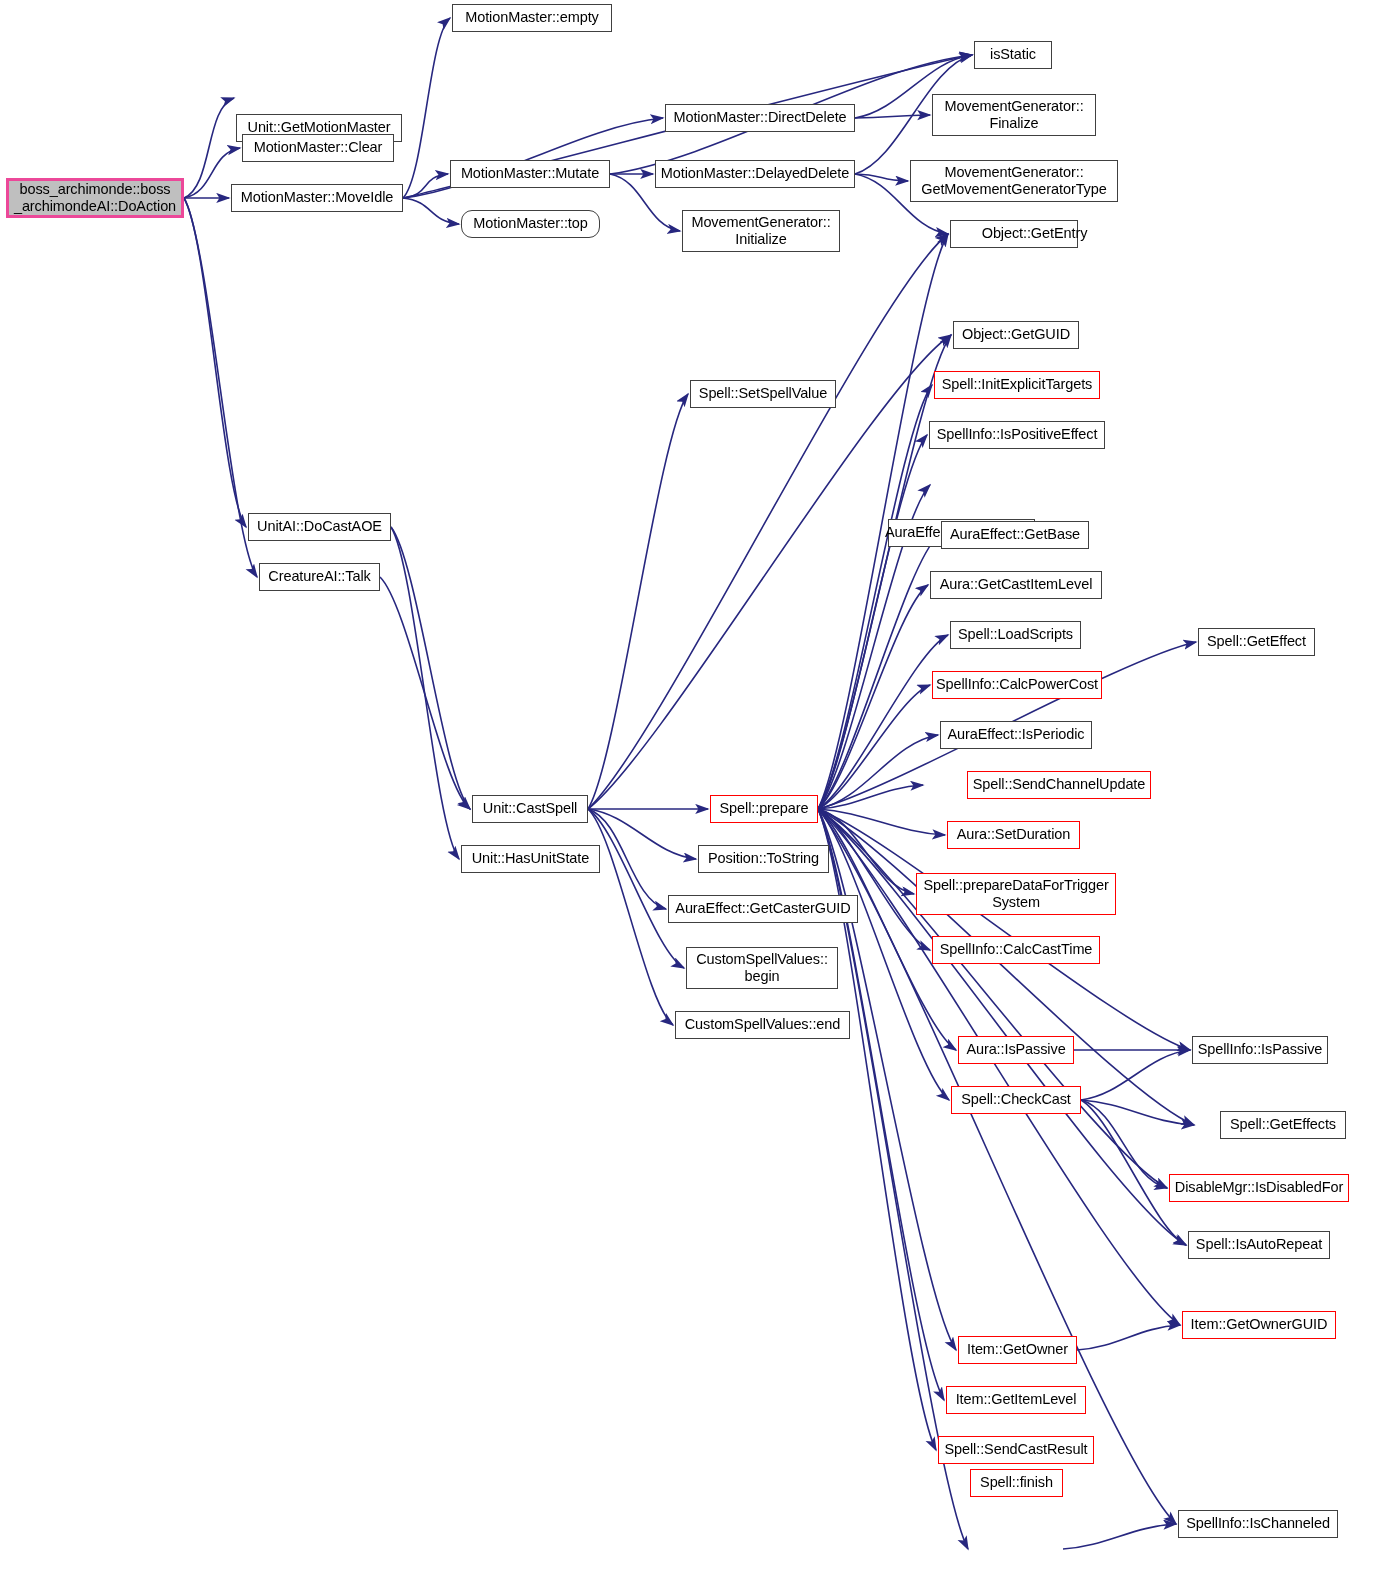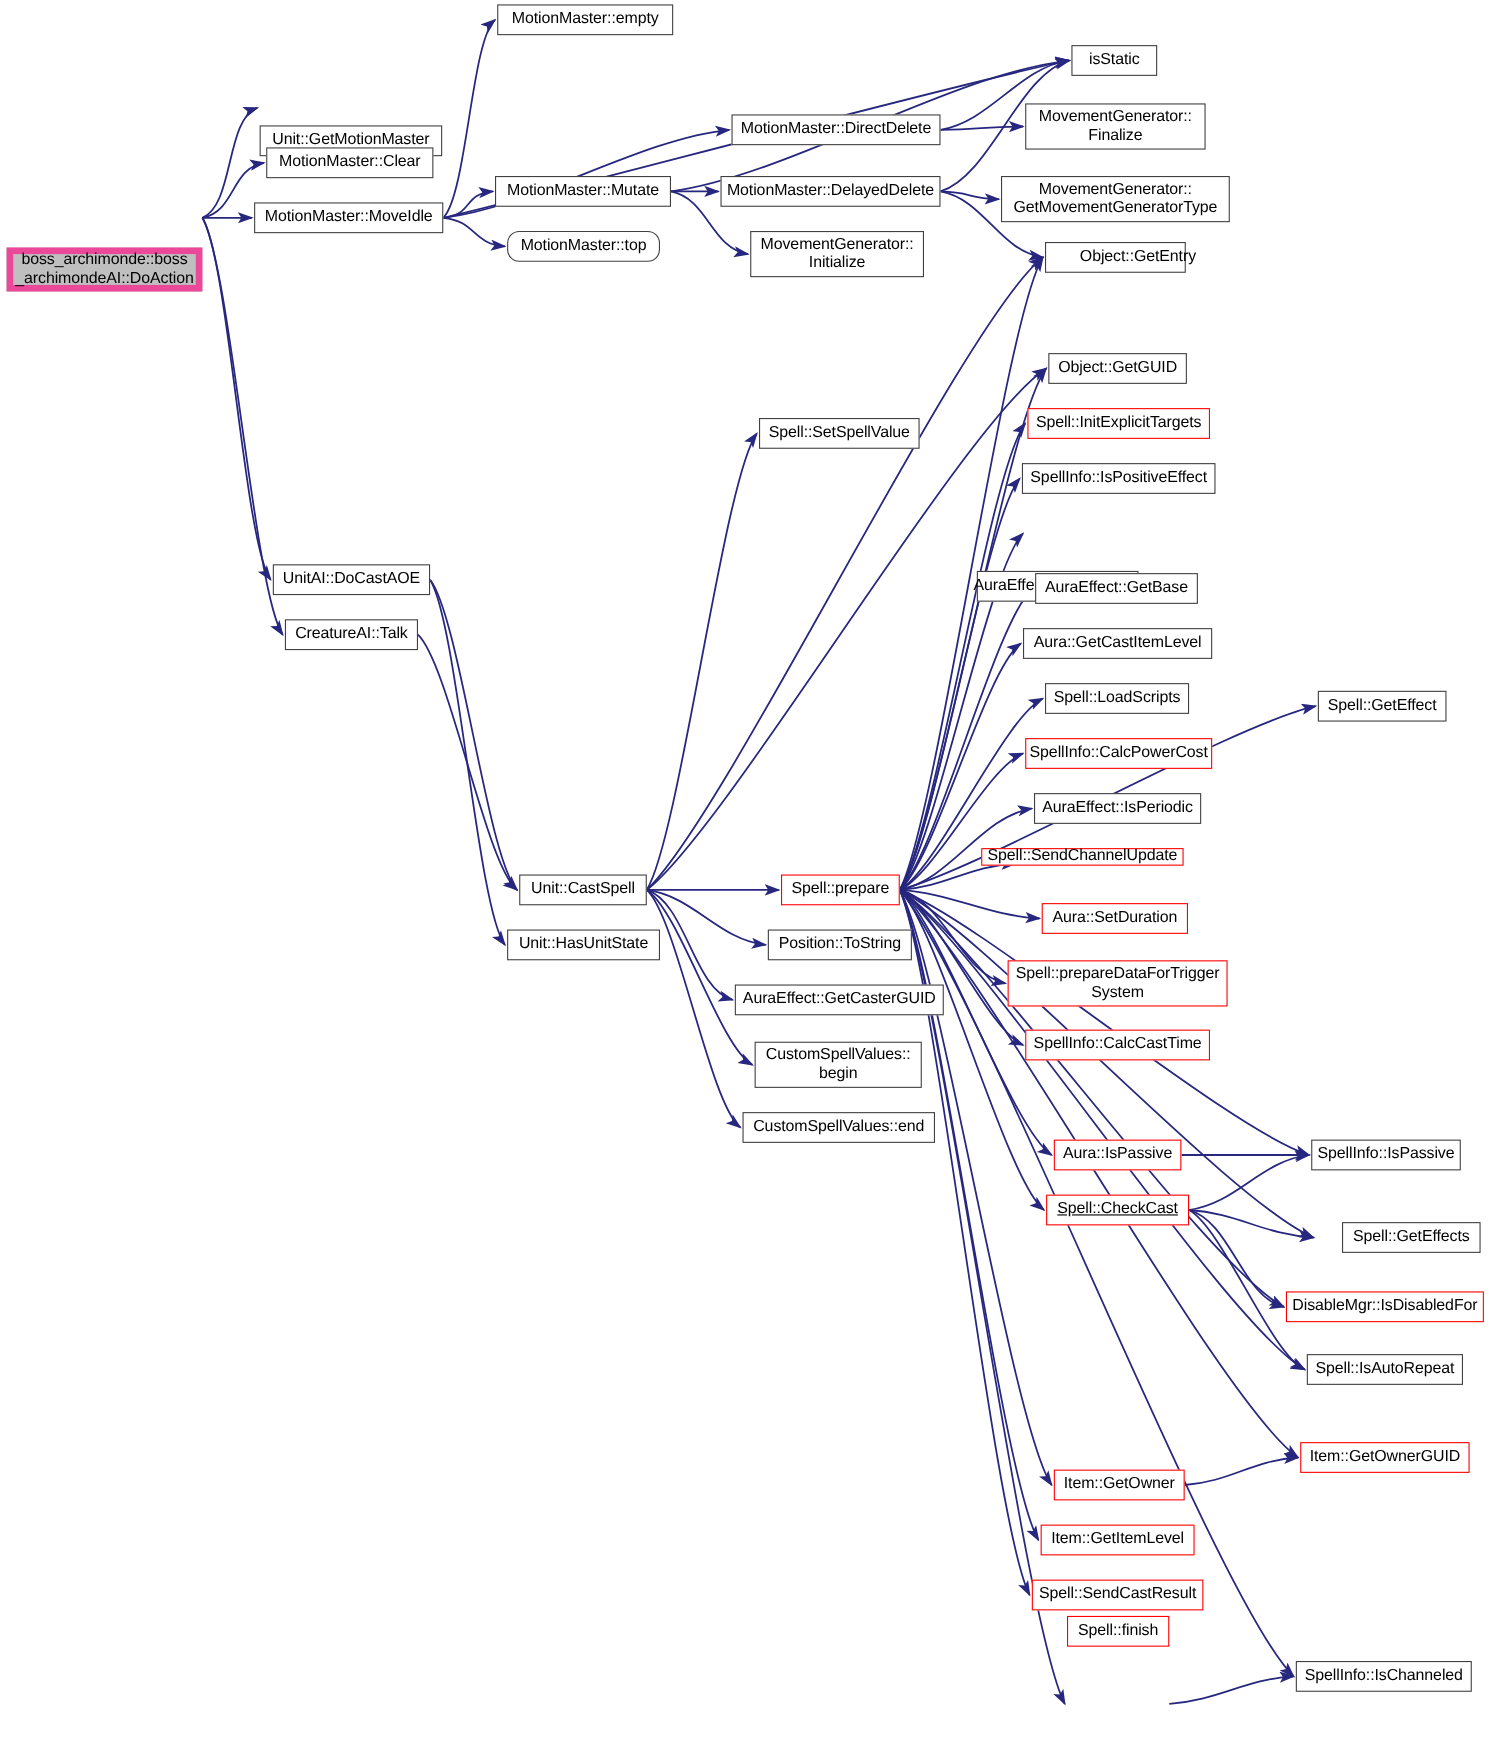--- a/index.html
+++ b/index.html
@@ -15,21 +15,21 @@
     text-align:center;
     font-size:14.5px;
     line-height:1.18;
     color:#000000;
     background:#ffffff;
     border:1px solid #404040;
     white-space:pre-line;
     letter-spacing:-0.1px;
   }
   .node.red{border:1px solid #ff0000;}
-  .node.root{background:#bfbfbf;border:6px solid #ec4899;margin-top:47px;}
+  .node.root{background:#bfbfbf;border:3px solid #ec4899;}
 </style>
 </head>
 <body>
 
 <div id="canvas">
   <svg id="edges" viewBox="0 0 1373 1591">
     <defs>
       <marker id="ah" markerWidth="9" markerHeight="9" refX="8" refY="3.2" orient="auto" markerUnits="strokeWidth">
         <path d="M0,0 L9,3.2 L0,6.4 L2,3.2 z" fill="#27277f"></path>
       </marker>
@@ -121,40 +121,40 @@
       <div class="node" style="left: 950px; top: 220px; width: 128px; height: 28px; padding-left: 41px;">Object::GetEntry</div>
       <div class="node" style="left: 953px; top: 321px; width: 126px; height: 28px;">Object::GetGUID</div>
       <div class="node red" style="left: 934px; top: 371px; width: 166px; height: 28px;">Spell::InitExplicitTargets</div>
       <div class="node" style="left: 929px; top: 421px; width: 176px; height: 28px;">SpellInfo::IsPositiveEffect</div>
       <div class="node" style="left: 888px; top: 471px; width: 147px; height: 28px; margin-top: 48px;">AuraEffect::GetSpellInfo</div>
       <div class="node" style="left: 941px; top: 521px; width: 148px; height: 28px;">AuraEffect::GetBase</div>
       <div class="node" style="left: 930px; top: 571px; width: 172px; height: 28px;">Aura::GetCastItemLevel</div>
       <div class="node" style="left: 950px; top: 621px; width: 131px; height: 28px;">Spell::LoadScripts</div>
       <div class="node red" style="left: 932px; top: 671px; width: 170px; height: 28px;">SpellInfo::CalcPowerCost</div>
       <div class="node" style="left: 940px; top: 721px; width: 152px; height: 28px;">AuraEffect::IsPeriodic</div>
-      <div class="node red" style="left: 892px; top: 771px; width: 184px; height: 16px;">Spell::SendChannelUpdate</div>
+      <div class="node red" style="left: 967px; top: 771px; width: 184px; height: 28px;">Spell::SendChannelUpdate</div>
       <div class="node red" style="left: 947px; top: 821px; width: 133px; height: 28px;">Aura::SetDuration</div>
       <div class="node red" style="left: 916px; top: 873px; width: 200px; height: 42px;">Spell::prepareDataForTrigger
 System</div>
       <div class="node red" style="left: 932px; top: 936px; width: 168px; height: 28px;">SpellInfo::CalcCastTime</div>
       <div class="node" style="left: 1198px; top: 628px; width: 117px; height: 28px;">Spell::GetEffect</div>
       <div class="node" style="left: 690px; top: 380px; width: 146px; height: 28px;">Spell::SetSpellValue</div>
       <div class="node" style="left: 248px; top: 513px; width: 143px; height: 28px;">UnitAI::DoCastAOE</div>
       <div class="node" style="left: 259px; top: 563px; width: 121px; height: 28px;">CreatureAI::Talk</div>
       <div class="node" style="left: 472px; top: 795px; width: 116px; height: 28px;">Unit::CastSpell</div>
       <div class="node" style="left: 461px; top: 845px; width: 139px; height: 28px;">Unit::HasUnitState</div>
       <div class="node red" style="left: 710px; top: 795px; width: 108px; height: 28px;">Spell::prepare</div>
       <div class="node" style="left: 698px; top: 845px; width: 131px; height: 28px;">Position::ToString</div>
       <div class="node" style="left: 668px; top: 895px; width: 190px; height: 28px;">AuraEffect::GetCasterGUID</div>
       <div class="node" style="left: 686px; top: 947px; width: 152px; height: 42px;">CustomSpellValues::
 begin</div>
       <div class="node" style="left: 675px; top: 1011px; width: 175px; height: 28px;">CustomSpellValues::end</div>
       <div class="node red" style="left: 958px; top: 1036px; width: 116px; height: 28px;">Aura::IsPassive</div>
       <div class="node" style="left: 1192px; top: 1036px; width: 136px; height: 28px;">SpellInfo::IsPassive</div>
-      <div class="node red" style="left: 951px; top: 1086px; width: 130px; height: 28px; text-decoration: underline;">Spell::CheckCast</div>
+      <div class="node red" style="left: 951px; top: 1086px; width: 130px; height: 28px;">Spell::CheckCast</div>
       <div class="node" style="left: 1196px; top: 1111px; width: 126px; height: 28px; margin-left: 24px;">Spell::GetEffects</div>
       <div class="node red" style="left: 1169px; top: 1174px; width: 180px; height: 28px;">DisableMgr::IsDisabledFor</div>
       <div class="node" style="left: 1188px; top: 1231px; width: 142px; height: 28px;">Spell::IsAutoRepeat</div>
       <div class="node red" style="left: 1182px; top: 1311px; width: 154px; height: 28px;">Item::GetOwnerGUID</div>
       <div class="node red" style="left: 958px; top: 1336px; width: 119px; height: 28px;">Item::GetOwner</div>
       <div class="node red" style="left: 946px; top: 1386px; width: 140px; height: 28px;">Item::GetItemLevel</div>
       <div class="node red" style="left: 938px; top: 1436px; width: 156px; height: 28px;">Spell::SendCastResult</div>
       <div class="node" style="left: 1178px; top: 1510px; width: 160px; height: 28px;">SpellInfo::IsChanneled</div>
       <div class="node red" style="left: 970px; top: 1469px; width: 93px; height: 28px;">Spell::finish</div>
     </div>

